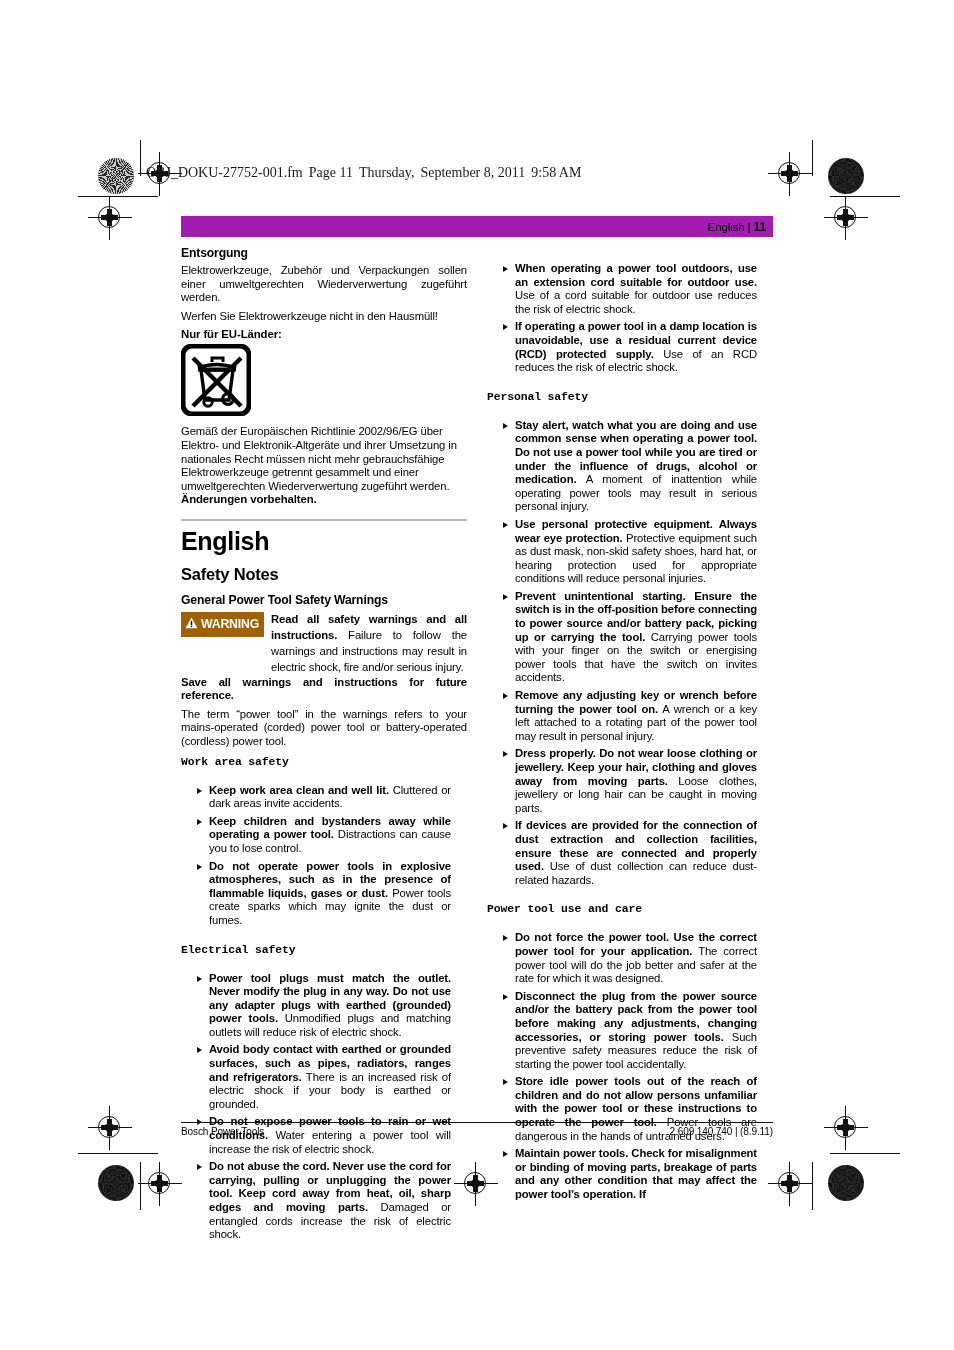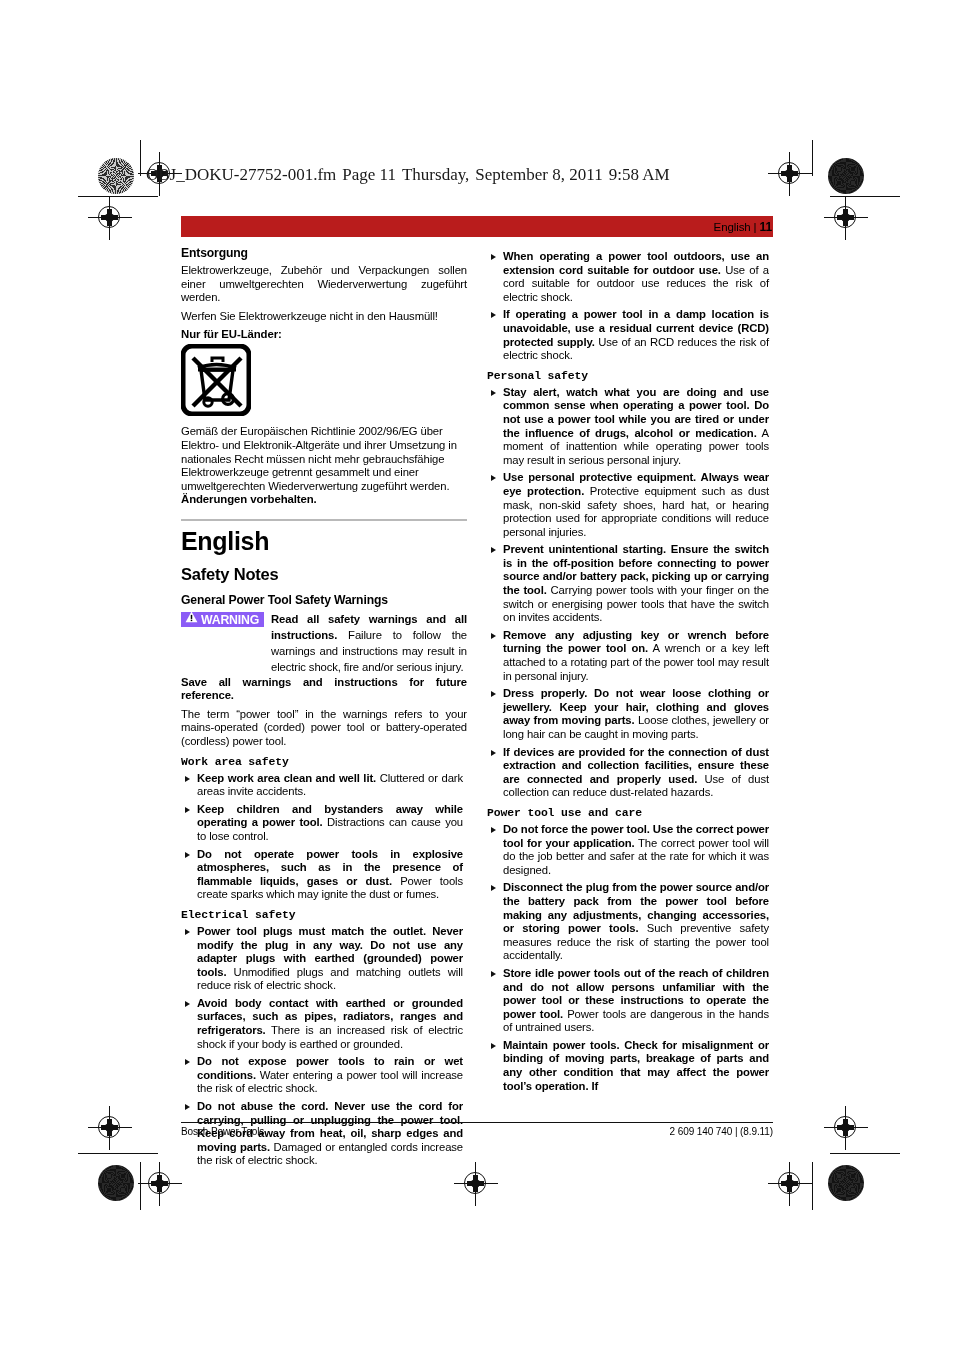--- a/index.html
+++ b/index.html
@@ -84,25 +84,25 @@
   .page {
     position: absolute;
     left: 181px;
     top: 216px;
     width: 592px;
     height: 930px;
   }
 
   .running-head {
     height: 21px;
-    background: #b91c1c;
+    background: #a21caf;
     display: flex;
     align-items: center;
     justify-content: flex-end;
-    padding-right: 1px;
+    padding-right: 7px;
     box-sizing: border-box;
   }
   .running-head .rh-text {
     font-size: 11.5px;
     letter-spacing: -0.1px;
   }
   .running-head .rh-sep { margin: 0 3px; }
   .running-head .rh-page { font-weight: bold; font-size: 12px; }
 
   .columns {
@@ -151,21 +151,21 @@
 
   .rule {
     border: 0;
     border-top: 2px solid #b9b9b9;
     margin: 14px 0 7px 0;
   }
 
   
   ul.bullets {
     list-style: none;
-    margin: 4px;
+    margin: 16px;
     padding: 0;
   }
   ul.bullets > li {
     position: relative;
     padding-left: 12px;
     font-size: 11.3px;
     line-height: 13.6px;
     letter-spacing: -0.12px;
     margin-bottom: 4px;
     text-align: justify;
@@ -199,25 +199,25 @@
 
   
   .warn-block {
     display: flex;
     gap: 7px;
     align-items: flex-start;
     margin-bottom: 1px;
   }
   .warn-badge {
     flex: 0 0 auto;
-    background: #8b5cf6;
+    background: #a16207;
     color: #fff;
-    height: 15px;
+    height: 25px;
     display: inline-flex;
-    align-items: flex-end;
+    align-items: center;
     gap: 3px;
     padding: 0 5px 0 4px;
     margin-top: 1px;
   }
   .warn-badge .tri-ico { display: block; }
   .warn-badge .warn-label {
     font-size: 12.3px;
     font-weight: bold;
     letter-spacing: -0.2px;
     line-height: 1;
@@ -253,21 +253,21 @@
     font-size: 10px;
     letter-spacing: -0.1px;
   }
 
   
   .filestamp {
     position: absolute;
     left: 146px;
     top: 165px;
     font-family: "Liberation Serif", serif;
-    font-size: 17px;
+    font-size: 14px;
     color: #1a1a1a;
     white-space: nowrap;
   }
   .filestamp .sp { display: inline-block; width: 6px; }
 </style>
 </head>
 <body>
 
 <div class="reg-layer">
 

